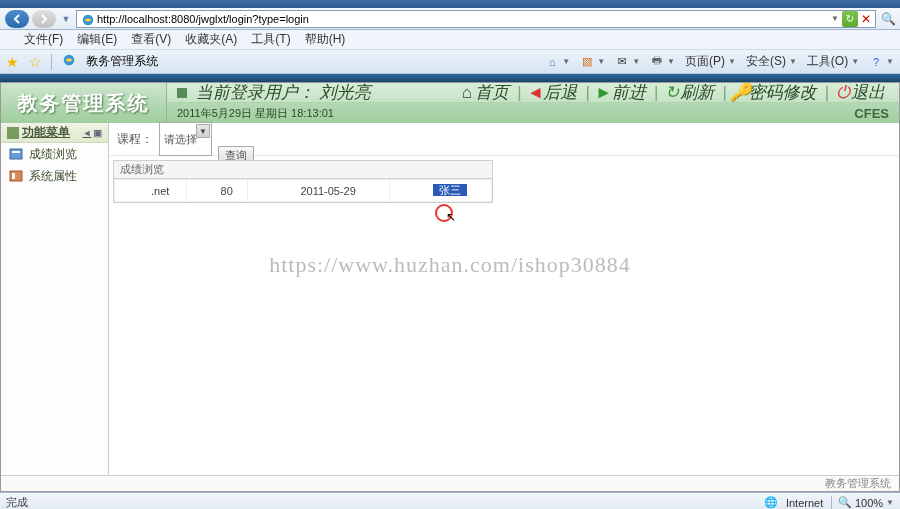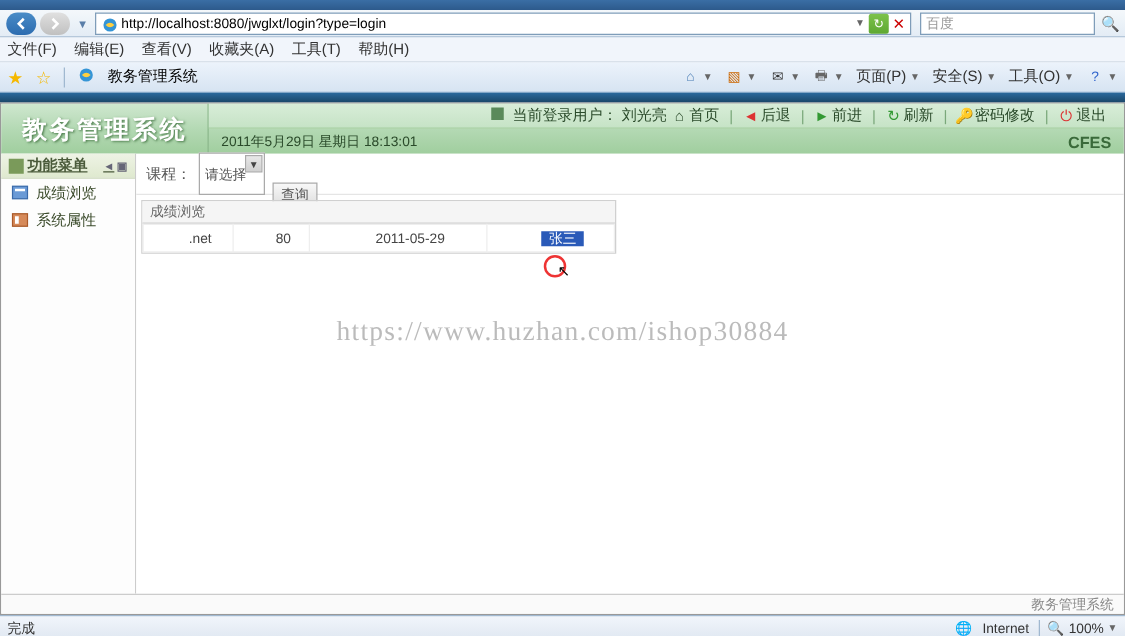--- a/index.html
+++ b/index.html
@@ -12,41 +12,41 @@
     .nav-btn.fwd { background: linear-gradient(#e0e0e0,#c0c0c0); color:#888; }
     .sep-down { width: 14px; text-align: center; color: #5a7ea8; font-size: 9px; }
     .url-bar { flex: 1; height: 18px; background: #fff; border: 1px solid #7f9db9; display: flex; align-items: center; padding: 0 4px; }
     .url-icon { width: 12px; height: 12px; margin-right: 4px; }
     .url-text { flex: 1; font-size: 11px; color: #000; }
     .url-drop { color: #666; font-size: 8px; margin: 0 3px; }
     .url-go { width: 16px; height: 16px; background: linear-gradient(#7dc24b,#5ea832); border-radius: 2px; display:flex;align-items:center;justify-content:center;color:#fff;font-size:10px;}
     .search-bar { width: 140px; height: 18px; background: #fff; border: 1px solid #7f9db9; margin-left: 4px; display: flex; align-items: center; padding: 0 4px; font-size: 11px; color: #999; }
     .search-go { width: 14px; height: 14px; margin-left: 2px; color: #888; }
 
-    .menu-bar { height: 20px; background: #f1f5fb; display: flex; align-items: center; padding: 0 6px; gap: 14px; font-size: 12px; color: #333; border-bottom: 1px solid #d1dae5; }
+    .menu-bar { height: 20px; background: #f1f5fb; display: flex; align-items: center; padding: 0 24px; gap: 14px; font-size: 12px; color: #333; border-bottom: 1px solid #d1dae5; }
     .menu-item { cursor: default; }
 
     .fav-bar { height: 24px; background: linear-gradient(#ecf3fb,#d7e4f2); display: flex; align-items: center; padding: 0 6px; gap: 6px; justify-content: space-between; border-bottom: 1px solid #b3c7e1; }
     .fav-left, .fav-right { display: flex; align-items: center; gap: 10px; }
     .fav-star { color: #f5b800; font-size: 14px; }
     .fav-item { display: flex; align-items: center; gap: 3px; font-size: 12px; color: #333; }
     .mini-icon { width: 14px; height: 14px; display:flex;align-items:center;justify-content:center;font-size:11px; }
     .home-icon { color:#4a7db5; }
     .print-icon { color:#666; }
     .drop-arrow { font-size: 8px; color: #666; }
     .sep-v { width:1px; height:16px; background:#a0b8d0; }
 
     .ie-toolbar { height: 8px; background: linear-gradient(#2b6a9e, #1a4668); }
 
     
     .app-wrap { position: relative; height: 410px; border: 1px solid #999; display: flex; flex-direction: column; }
     .app-header { height: 40px; background: linear-gradient(#cfe7cf, #b4d9b4, #a0ce9e); display: flex; align-items: stretch; }
     .logo-cell { width: 166px; display: flex; align-items: center; justify-content: center; color: #fff; font-size: 20px; font-weight: bold; text-shadow: 1px 1px 2px #4a7a4a; letter-spacing: 2px; border-right: 1px solid #8cb88c; }
     .header-right { flex: 1; display: flex; flex-direction: column; }
-    .header-row1 { height: 20px; display: flex; align-items: center; justify-content: flex-end; padding: 0 10px; font-size: 12px; color: #2a4a2a; background: linear-gradient(#d8edd8,#c6e3c6); border-bottom:1px solid #aed4a9; }
+    .header-row1 { height: 20px; display: flex; align-items: center; justify-content: space-between; padding: 0 10px; font-size: 17px; color: #2a4a2a; background: linear-gradient(#d8edd8,#c6e3c6); border-bottom:1px solid #aed4a9;font-style:italic; }
     .header-actions { display: flex; gap: 4px; align-items: center; }
     .act-btn { display: flex; align-items: center; gap: 2px; padding: 0 4px; color: #2a4a2a; }
     .act-ico { width: 12px; height: 12px; display:inline-flex;align-items:center;justify-content:center; }
     .act-sep { color: #7aa87a; }
     .header-row2 { height: 20px; display: flex; align-items: center; justify-content: space-between; padding: 0 10px; font-size: 11px; color: #2a4a2a; }
     .cfes-label { font-weight: bold; color: #3a6a3a; font-size: 13px; }
 
     .app-body { flex: 1; display: flex; }
     .sidebar { width: 108px; background: #fdfdfd; border-right: 1px solid #ccc; }
     .sb-head { height: 20px; background: linear-gradient(#eef3e5,#dfe9cf); display: flex; align-items: center; padding: 0 6px; gap: 4px; font-size: 12px; font-weight: bold; color: #4a5a3a; border-bottom:1px solid #ccd8bb; justify-content:space-between;text-decoration:underline;}
@@ -105,23 +105,20 @@
       <svg viewBox="0 0 16 16">
           <circle cx="8" cy="8" r="6" fill="#3595d6"></circle>
           <path d="M4 8 Q8 4 12 8 Q8 12 4 8" fill="#ffd040"></path>
         </svg>
     </span>
     <span class="url-text">http://localhost:8080/jwglxt/login?type=login</span>
     <span class="url-drop">▼</span>
     <span class="url-go">↻</span>
     <span style="margin-left:3px;color:#c00;font-size:12px">✕</span>
   </div>
-  <div class="search-bar">
-    <span>百度</span>
-  </div>
   <span class="search-go">🔍</span>
 </div>
 
 <div class="menu-bar">
   <span class="menu-item">文件(F)</span>
   <span class="menu-item">编辑(E)</span>
   <span class="menu-item">查看(V)</span>
   <span class="menu-item">收藏夹(A)</span>
   <span class="menu-item">工具(T)</span>
   <span class="menu-item">帮助(H)</span>

